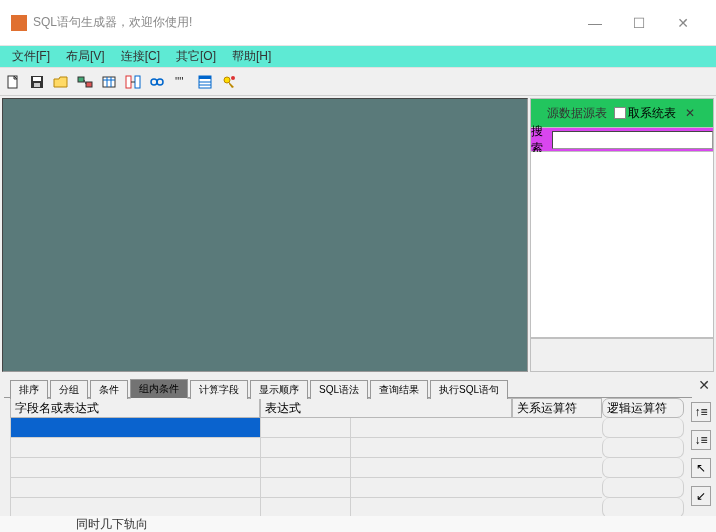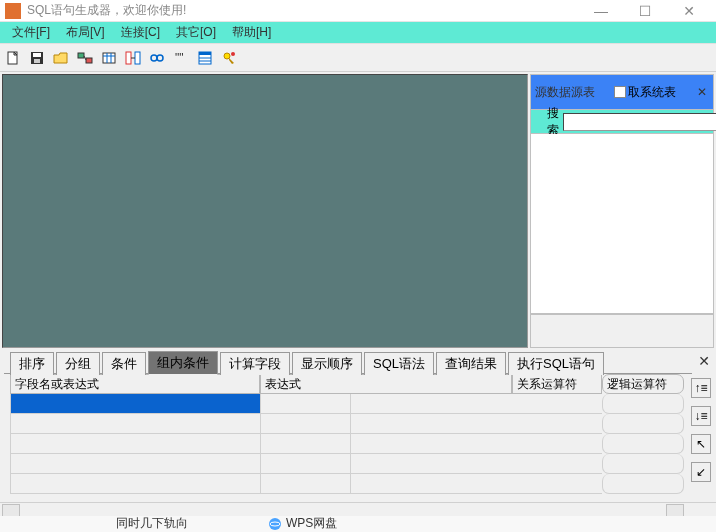--- a/index.html
+++ b/index.html
@@ -1,46 +1,46 @@
 <!DOCTYPE html>
 <html><head>
 <meta charset="utf-8">
 <style>
 * { box-sizing: border-box; margin: 0; padding: 0; font-family: "Microsoft YaHei", SimSun, sans-serif; font-size: 12px; }
 body { width: 716px; height: 532px; background: #f0f0f0; overflow: hidden; position: relative; }
 
-.titlebar { height: 22px; background: #fff; display: flex; align-items: center; padding: 0 5px; border-bottom: 1px solid #e5e5e5; }
+.titlebar { height: 46px; background: #fff; display: flex; align-items: center; padding: 0 11px; border-bottom: 1px solid #e5e5e5; }
 .titlebar .app-icon { width: 16px; height: 16px; background: #e07030; margin-right: 6px; display: inline-block; }
 .titlebar .title { color: #888; flex: 1; }
 .titlebar .winctl { color: #888; width: 44px; height: 30px; display: flex; align-items: center; justify-content: center; cursor: default; font-size: 14px; }
 
 .menubar { height: 22px; background: #5eead4; display: flex; align-items: center; padding: 0 4px; border-bottom: 1px solid #e0e0e0; }
 .menubar .menu { padding: 2px 8px; color: #333; }
 
 .toolbar { height: 28px; background: #f0f0f0; display: flex; align-items: center; padding: 0 4px; gap: 6px; border-bottom: 1px solid #d0d0d0; }
 .tbtn { width: 18px; height: 18px; display: flex; align-items: center; justify-content: center; }
 .tbtn svg { width: 16px; height: 16px; }
 
 .midrow { display: flex; height: 278px; }
 .canvas { flex: 1; background: #5a7a7a; margin: 2px; border: 1px inset #999; }
 .rightpanel { width: 184px; margin: 2px 2px 2px 0; display: flex; flex-direction: column; }
-.rphead { height: 36px; background: #3b82f6; border: 1px solid #c0c0c0; display: flex; align-items: center; padding: 0 4px; justify-content: space-between; }
+.rphead { height: 30px; background: #22c55e; border: 1px solid #c0c0c0; display: flex; align-items: center; padding: 0 16px; justify-content: space-between; }
 .rphead .lbl { color: #333; }
 .rphead .chk { display: flex; align-items: center; gap: 2px; }
 .rphead .chkbox { width: 12px; height: 12px; border: 1px solid #888; background: #fff; display: inline-block; }
 .rphead .x { color: #333; padding: 0 2px; }
-.searchrow { height: 24px; display: flex; align-items: center; padding: 2px 16px; border: 1px solid #c0c0c0; border-top: none; background: #5eead4; }
+.searchrow { height: 24px; display: flex; align-items: center; padding: 2px 0; border: 1px solid #c0c0c0; border-top: none; background: #d946ef; }
 .searchrow .lbl { margin-right: 4px; }
 .searchrow input { flex: 1; height: 18px; border: 1px inset #999; background: #fff; padding: 0 2px; font-size: 12px; }
 .listbox { flex: 1; background: #fff; border: 1px solid #c0c0c0; border-top: none; }
 .btnrow { height: 34px; display: flex; align-items: center; justify-content: space-around; border: 1px solid #c0c0c0; border-top: 1px solid #c0c0c0; padding: 4px; background: #f0f0f0; }
 .btnrow button { width: 70px; height: 22px; background: #f0f0f0; border: 1px solid #a0a0a0; font-size: 12px; }
 
 .tabsrow { height: 24px; display: flex; align-items: flex-end; padding: 2px 4px 0 10px; position: relative; }
-.tab { padding: 2px 8px; border: 1px solid #999; border-bottom: none; background: #f0f0f0; margin-right: 2px; position: relative; top: 1px; font-size: 13px; }
+.tab { padding: 2px 8px; border: 1px solid #999; border-bottom: none; background: #f0f0f0; margin-right: 2px; position: relative; top: 1px; font-size: 10px; }
 .tab.active { background: #737373; border-bottom: 1px solid #f0f0f0; z-index: 2; top: 1px; font-weight: normal; }
 .tabsep { position: absolute; left: 4px; right: 24px; bottom: 0; border-bottom: 1px solid #999; }
 .closetabs { position: absolute; right: 6px; top: 3px; color: #333; font-size: 14px; }
 
 .gridwrap { display: flex; height: 128px; }
 .gridarea { flex: 1; margin: 0 2px 2px 10px; }
 .gridhead { display: flex; height: 20px; }
 .gh { border: 1px solid #b8b8b8; background: #f0f0f0; padding: 2px 4px; font-size: 12px; display: flex; align-items: center; }
 .gh0 { width: 250px; }
 .gh1 { width: 90px; }
@@ -50,21 +50,21 @@
 .gc { border-left: 1px solid #d0d0d0; border-bottom: 1px solid #d0d0d0; }
 .gc:last-child { border-right: 1px solid #d0d0d0; }
 .gridrow.sel .gc0 { background: #0a63ce; }
 .sidetools { width: 30px; display: flex; flex-direction: column; align-items: center; gap: 8px; padding-top: 4px; }
 .sidetools .stb { width: 20px; height: 20px; border: 1px solid #a0a0a0; display: flex; align-items: center; justify-content: center; font-size: 12px; background: #f0f0f0; }
 
 .scrollrow { height: 18px; background: #f0f0f0; display: flex; align-items: center; border-top: 1px solid #d0d0d0; }
 .sc-end { width: 18px; height: 16px; background: #e8e8e8; border: 1px solid #c0c0c0; margin: 0 2px; }
 .sc-track { flex: 1; height: 16px; background: #f0f0f0; }
 
-.footer { position: absolute; bottom: 0; left: 0; right: 0; height: 16px; background: #f8f8f8; display: flex; align-items: flex-end; padding-left: 116px; gap: 80px; color: #333; font-size: 11px; overflow: hidden; }
+.footer { position: absolute; bottom: 0; left: 0; right: 0; height: 16px; background: #f8f8f8; display: flex; align-items: flex-start; padding-left: 76px; gap: 80px; color: #333; font-size: 11px; overflow: hidden; flex-direction: column; }
 .footer .item { display: flex; align-items: center; gap: 4px; }
 .footer .diskicon { width: 14px; height: 14px; display: inline-flex; }
 </style>
 </head>
 <body>
 
 <div class="titlebar">
   <span class="app-icon"></span>
   <span class="title">SQL语句生成器，欢迎你使用!</span>
   <div class="winctl">—</div>

